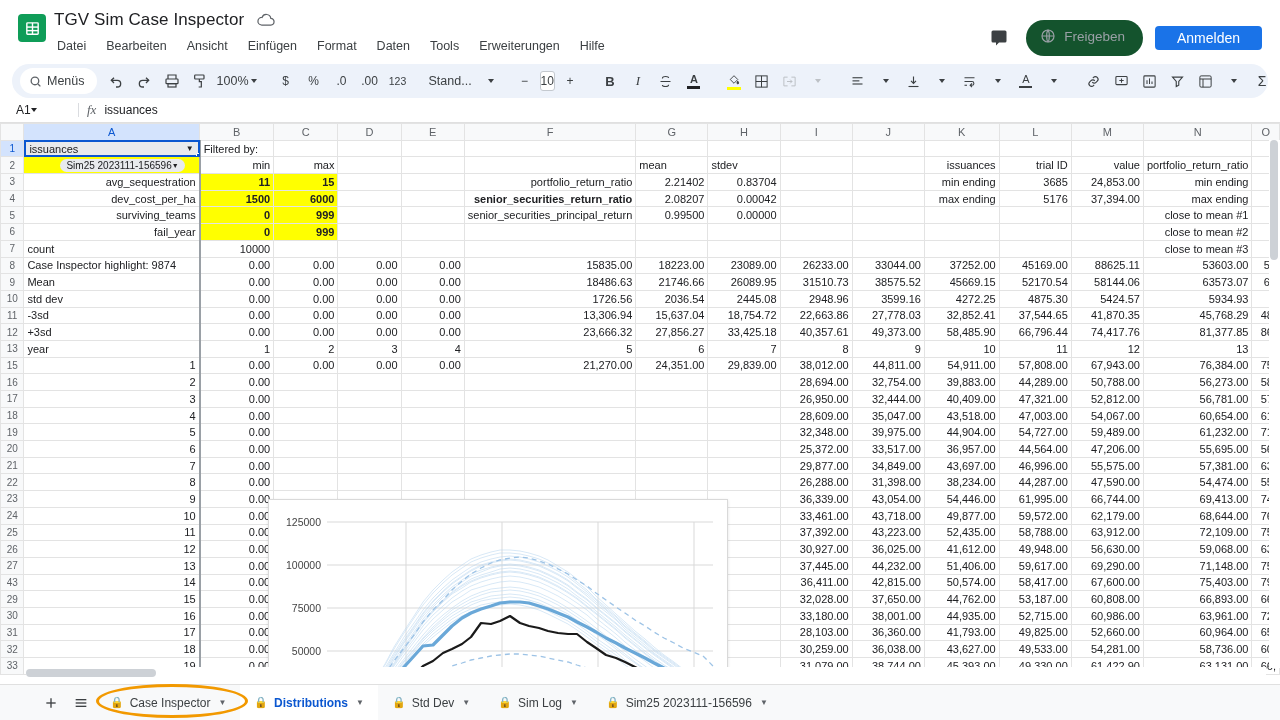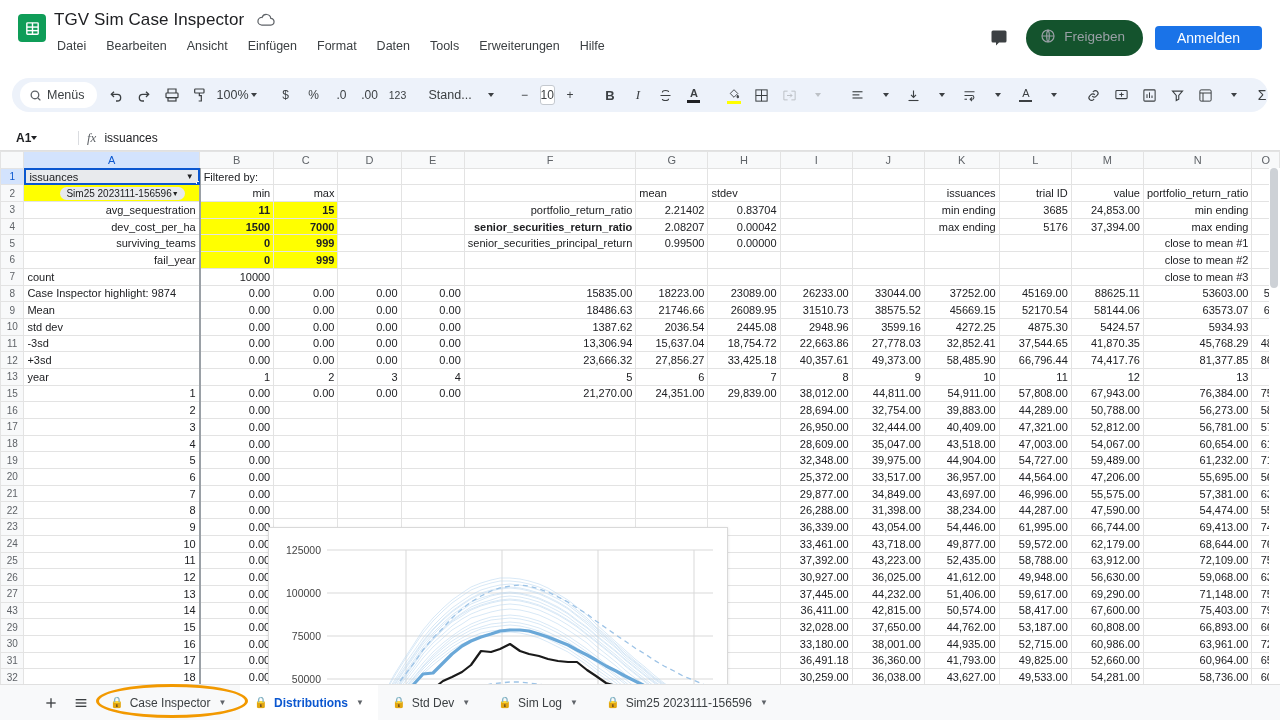--- a/index.html
+++ b/index.html
@@ -36,21 +36,21 @@
     font-size: 13.5px; cursor: default;
   }
   .signin-btn {
     background: #1a73e8; color: #fff; border-radius: 4px;
     height: 24px; padding: 0 22px; display: flex; align-items: center;
     font-size: 14px; font-weight: 500; cursor: pointer;
   }
 
   
   .toolbar {
-    margin: 14px 12px; height: 34px;
+    margin: 0 12px; height: 34px;
     background: #edf2fa; border-radius: 18px;
     display: flex; align-items: center; padding: 0 8px; gap: 2px;
   }
   .tb-btn {
     height: 26px; min-width: 26px; padding: 0 4px;
     display: flex; align-items: center; justify-content: center;
     border-radius: 4px; color: #3c4043; font-size: 12px; cursor: pointer;
   }
   .tb-btn.disabled { color: #bdc1c6; cursor: default; }
   .menus-pill {
@@ -64,21 +64,21 @@
   .fsize-box {
     border: 1px solid #c4c9cf; background:#fff; border-radius: 3px;
     width: 28px; height: 20px; display:flex; align-items:center; justify-content:center;
     font-size: 12px; color: #3c4043;
   }
   .caret { width:0;height:0;border-left:3.5px solid transparent;border-right:3.5px solid transparent;border-top:4px solid currentColor; display:inline-block; }
   .tb-right { margin-left: auto; display:flex; align-items:center; }
 
   
   .formula-bar { height: 24px; display: flex; align-items: center; padding: 0 6px; font-size: 12px; color: #3c4043; background:#fff; }
-  .name-box { width: 70px; display:flex; align-items:center; padding: 0 6px 0 10px; font-size: 12px; color:#202124; cursor:pointer;font-weight:bold; }
+  .name-box { width: 70px; display:flex; align-items:center; padding: 0 6px 0 10px; font-size: 12px; color:#202124; cursor:pointer; }
   .fb-sep { width:1px; height:14px; background:#dadce0; margin: 0 8px 0 2px; }
   .fx { color:#5f6368; font-style: italic; font-family:"Liberation Serif", serif; font-size: 13px; margin-right: 8px; }
   .formula-val { font-size: 12px; color:#202124; }
 
   
   .grid-wrap { position: relative; width: 1280px; height: 556px; overflow: hidden; background:#fff; border-top: 1px solid #e0e0e0; }
   table.grid { border-collapse: collapse; table-layout: fixed; font-size: 11px; color: #202124; }
   table.grid td, table.grid th { border: 1px solid #e3e3e3; height: 16.7px; padding: 0 3px; overflow: hidden; white-space: nowrap; }
   .colhead {
     background: #f8f9fa; color: #5f6368; font-weight: normal; font-size: 11px;
@@ -487,21 +487,21 @@
         <td class="rt">3685</td>
         <td class="rt">24,853.00</td>
         <td class="rt">min ending</td>
         <td></td>
       </tr>
 
       <tr>
         <td class="rowhead">4</td>
         <td class="rt colsep-a">dev_cost_per_ha</td>
         <td class="rt yellow">1500</td>
-        <td class="rt yellow">7000</td>
+        <td class="rt yellow">6000</td>
         <td></td>
             <td></td>
         <td class="rt" style="overflow:visible;font-weight:bold;">senior_securities_return_ratio</td>
         <td class="rt">2.08207</td>
         <td class="rt">0.00042</td>
         <td></td>
             <td></td>
         <td class="rt">max ending</td>
         <td class="rt">5176</td>
         <td class="rt">37,394.00</td>
@@ -602,21 +602,21 @@
         <td class="rt">63573.07</td>
         <td class="rt">67</td>
       </tr>
       <tr>
         <td class="rowhead">10</td>
         <td class="txt colsep-a">std dev</td>
         <td class="rt">0.00</td>
         <td class="rt">0.00</td>
         <td class="rt">0.00</td>
         <td class="rt">0.00</td>
-        <td class="rt">1387.62</td>
+        <td class="rt">1726.56</td>
         <td class="rt">2036.54</td>
         <td class="rt">2445.08</td>
         <td class="rt">2948.96</td>
         <td class="rt">3599.16</td>
         <td class="rt">4272.25</td>
         <td class="rt">4875.30</td>
         <td class="rt">5424.57</td>
         <td class="rt">5934.93</td>
         <td class="rt">6</td>
       </tr>
@@ -967,21 +967,21 @@
       <tr>
         <td class="rowhead">31</td>
         <td class="rt colsep-a">17</td>
         <td class="rt">0.00</td>
         <td></td>
             <td></td>
         <td></td>
             <td></td>
         <td></td>
             <td></td>
-        <td class="rt">36,491.18</td>
+        <td class="rt">28,103.00</td>
         <td class="rt">36,360.00</td>
         <td class="rt">41,793.00</td>
         <td class="rt">49,825.00</td>
         <td class="rt">52,660.00</td>
         <td class="rt">60,964.00</td>
         <td class="rt">65,</td>
       </tr>
       <tr>
         <td class="rowhead">32</td>
         <td class="rt colsep-a">18</td>

